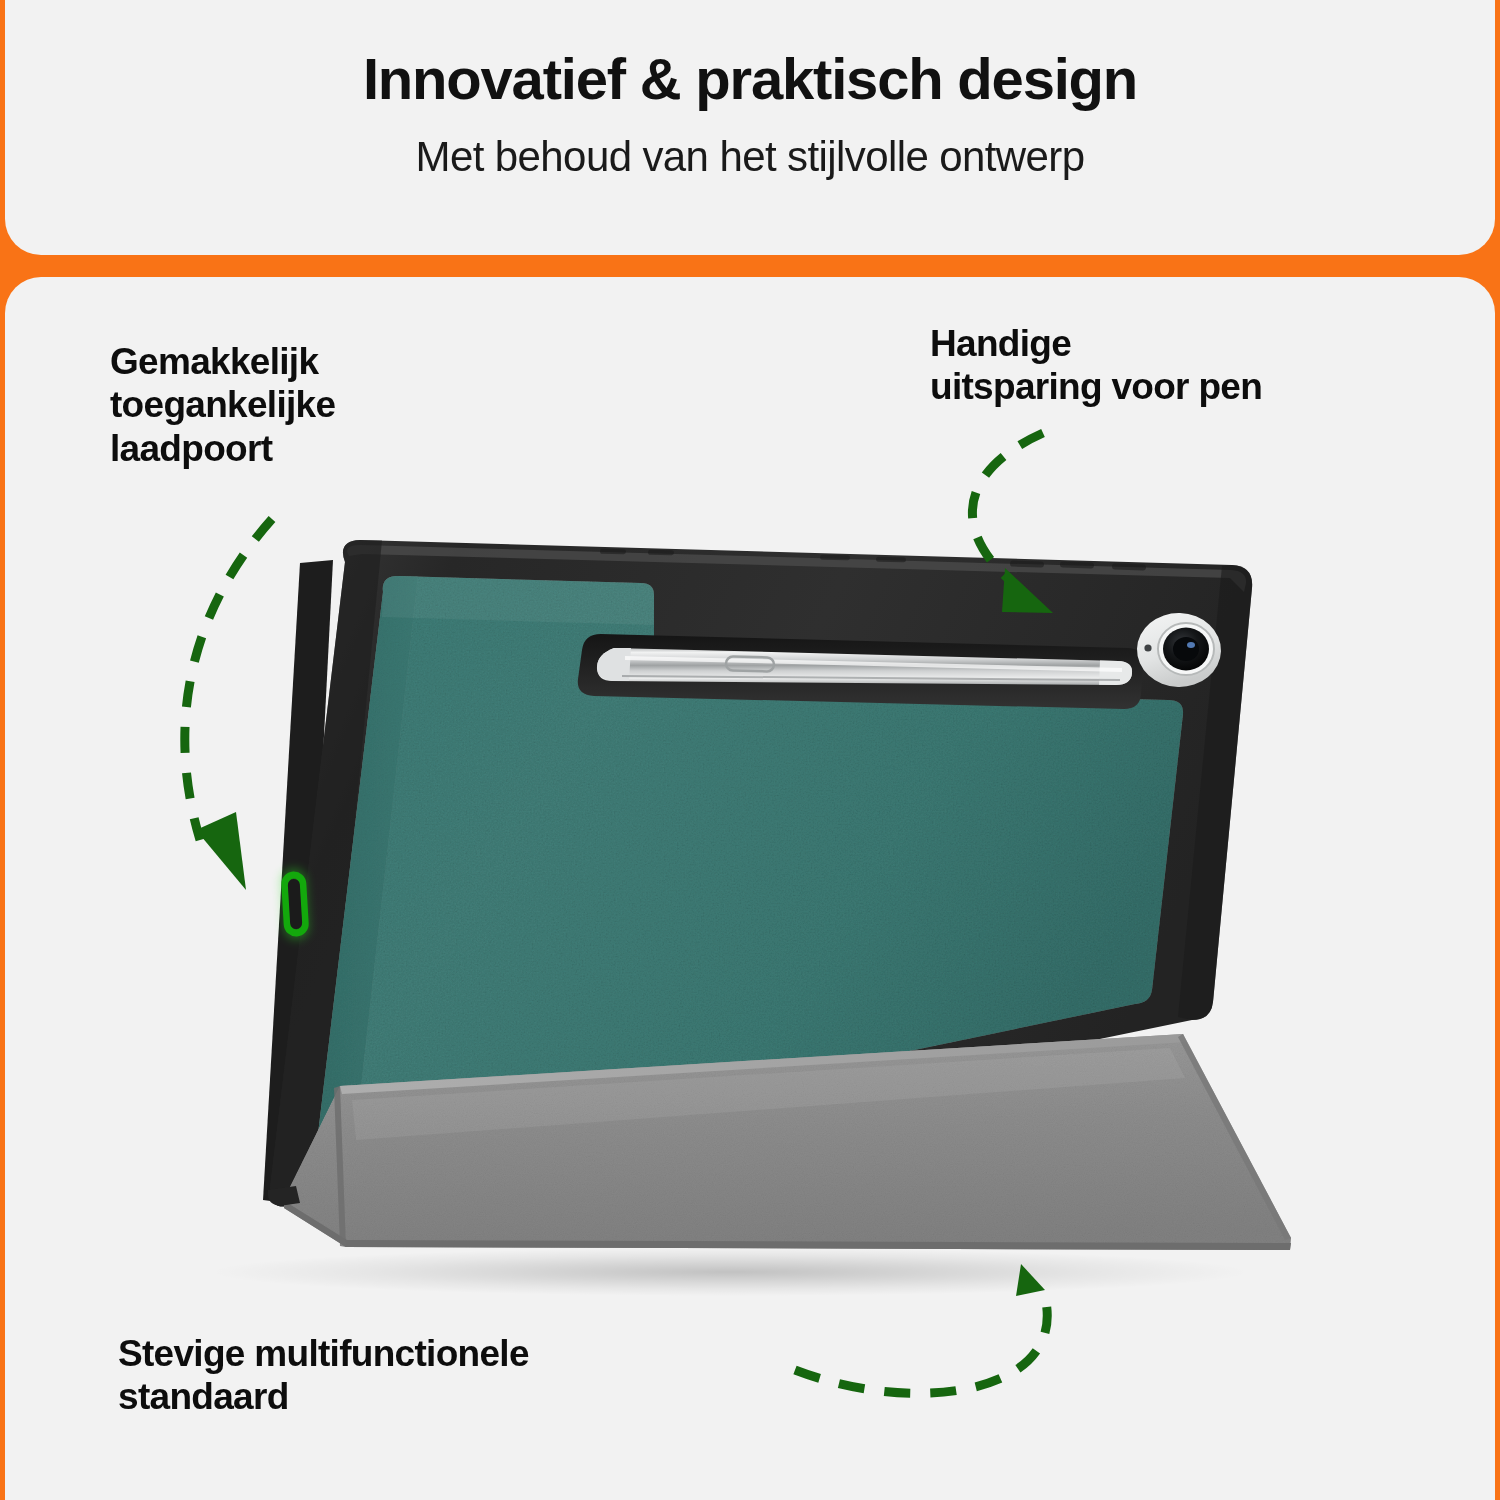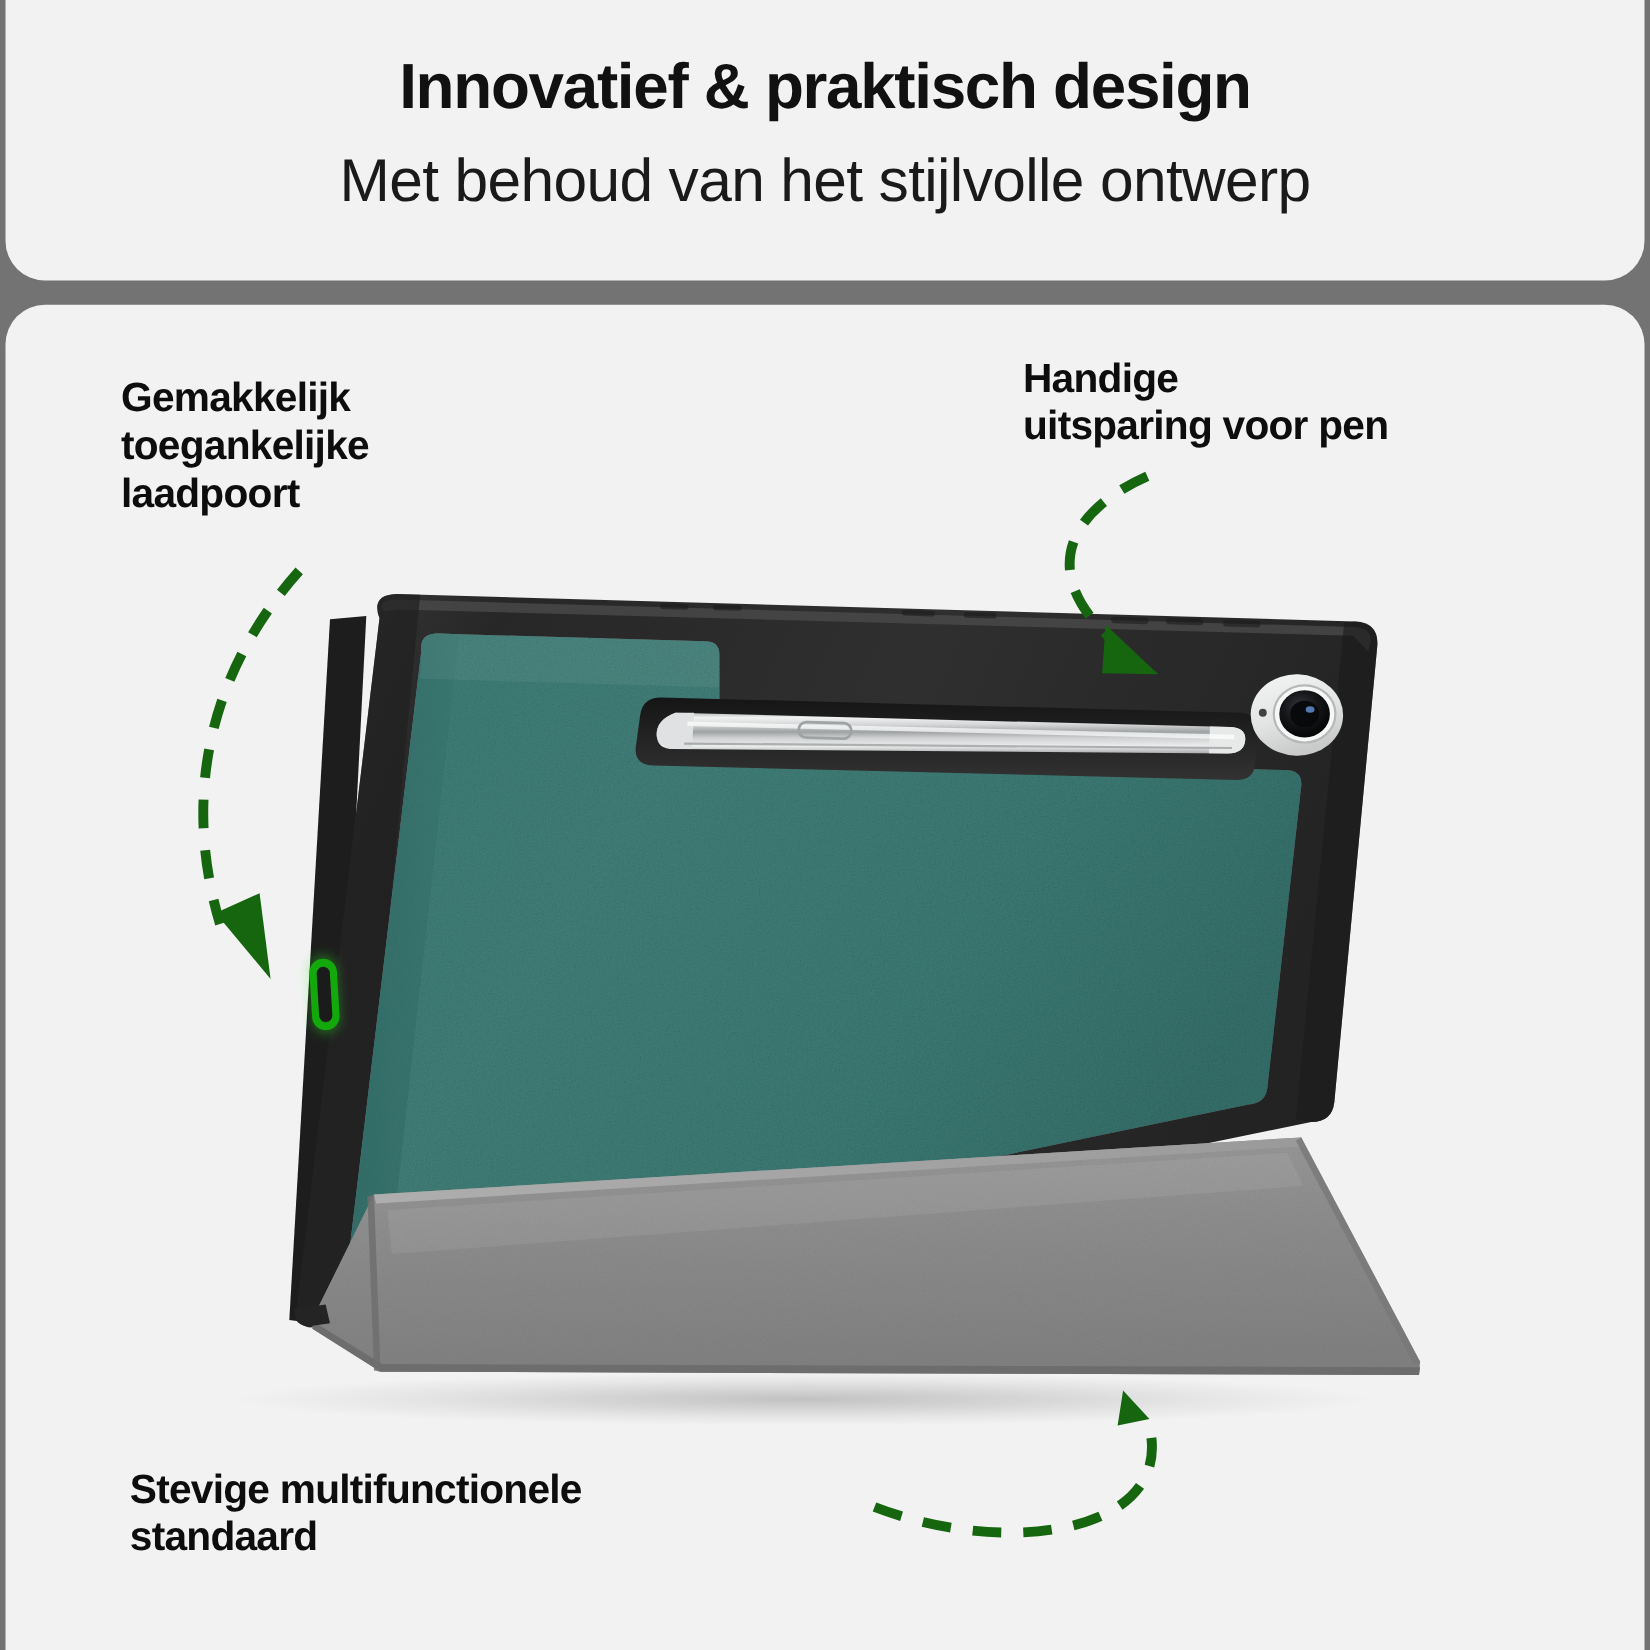--- a/index.html
+++ b/index.html
@@ -1,35 +1,35 @@
 <!DOCTYPE html>
 <html><head>
 <meta charset="utf-8">
 <title>Product infographic</title>
 <style>
   html,body{margin:0;padding:0;background:#ffffff;}
   body{width:1500px;height:1500px;overflow:hidden;
        font-family:"Liberation Sans","DejaVu Sans",sans-serif;
        -webkit-font-smoothing:antialiased;}
-  .stage{position:relative;width:1500px;height:1500px;background:#737373;}
+  .stage{position:relative;width:1500px;height:1500px;background:#f97316;}
 
   
   .card{position:absolute;background:#f2f2f2;border-radius:36px;}
   #header-card{left:5px;top:-46px;width:1490px;height:301px;}
   #main-card{left:5px;top:277px;width:1490px;height:1265px;}
 
   
   #title{
     position:absolute;left:5px;top:48px;width:1490px;
     text-align:center;font-size:58px;font-weight:700;
     letter-spacing:-1.2px;color:#111111;line-height:1.08;
   }
   #subtitle{
     position:absolute;left:5px;top:133px;width:1490px;
-    text-align:center;font-size:55px;font-weight:400;
+    text-align:center;font-size:42px;font-weight:400;
     letter-spacing:-0.6px;color:#1a1a1a;line-height:1.15;
   }
 
   
   .anno{
     position:absolute;text-align:left;font-weight:700;
     font-size:37px;line-height:1.17;letter-spacing:-0.7px;color:#0d0d0d;
     white-space:pre-line;
   }
   #label-charging{left:110px;top:340px;width:400px;}

